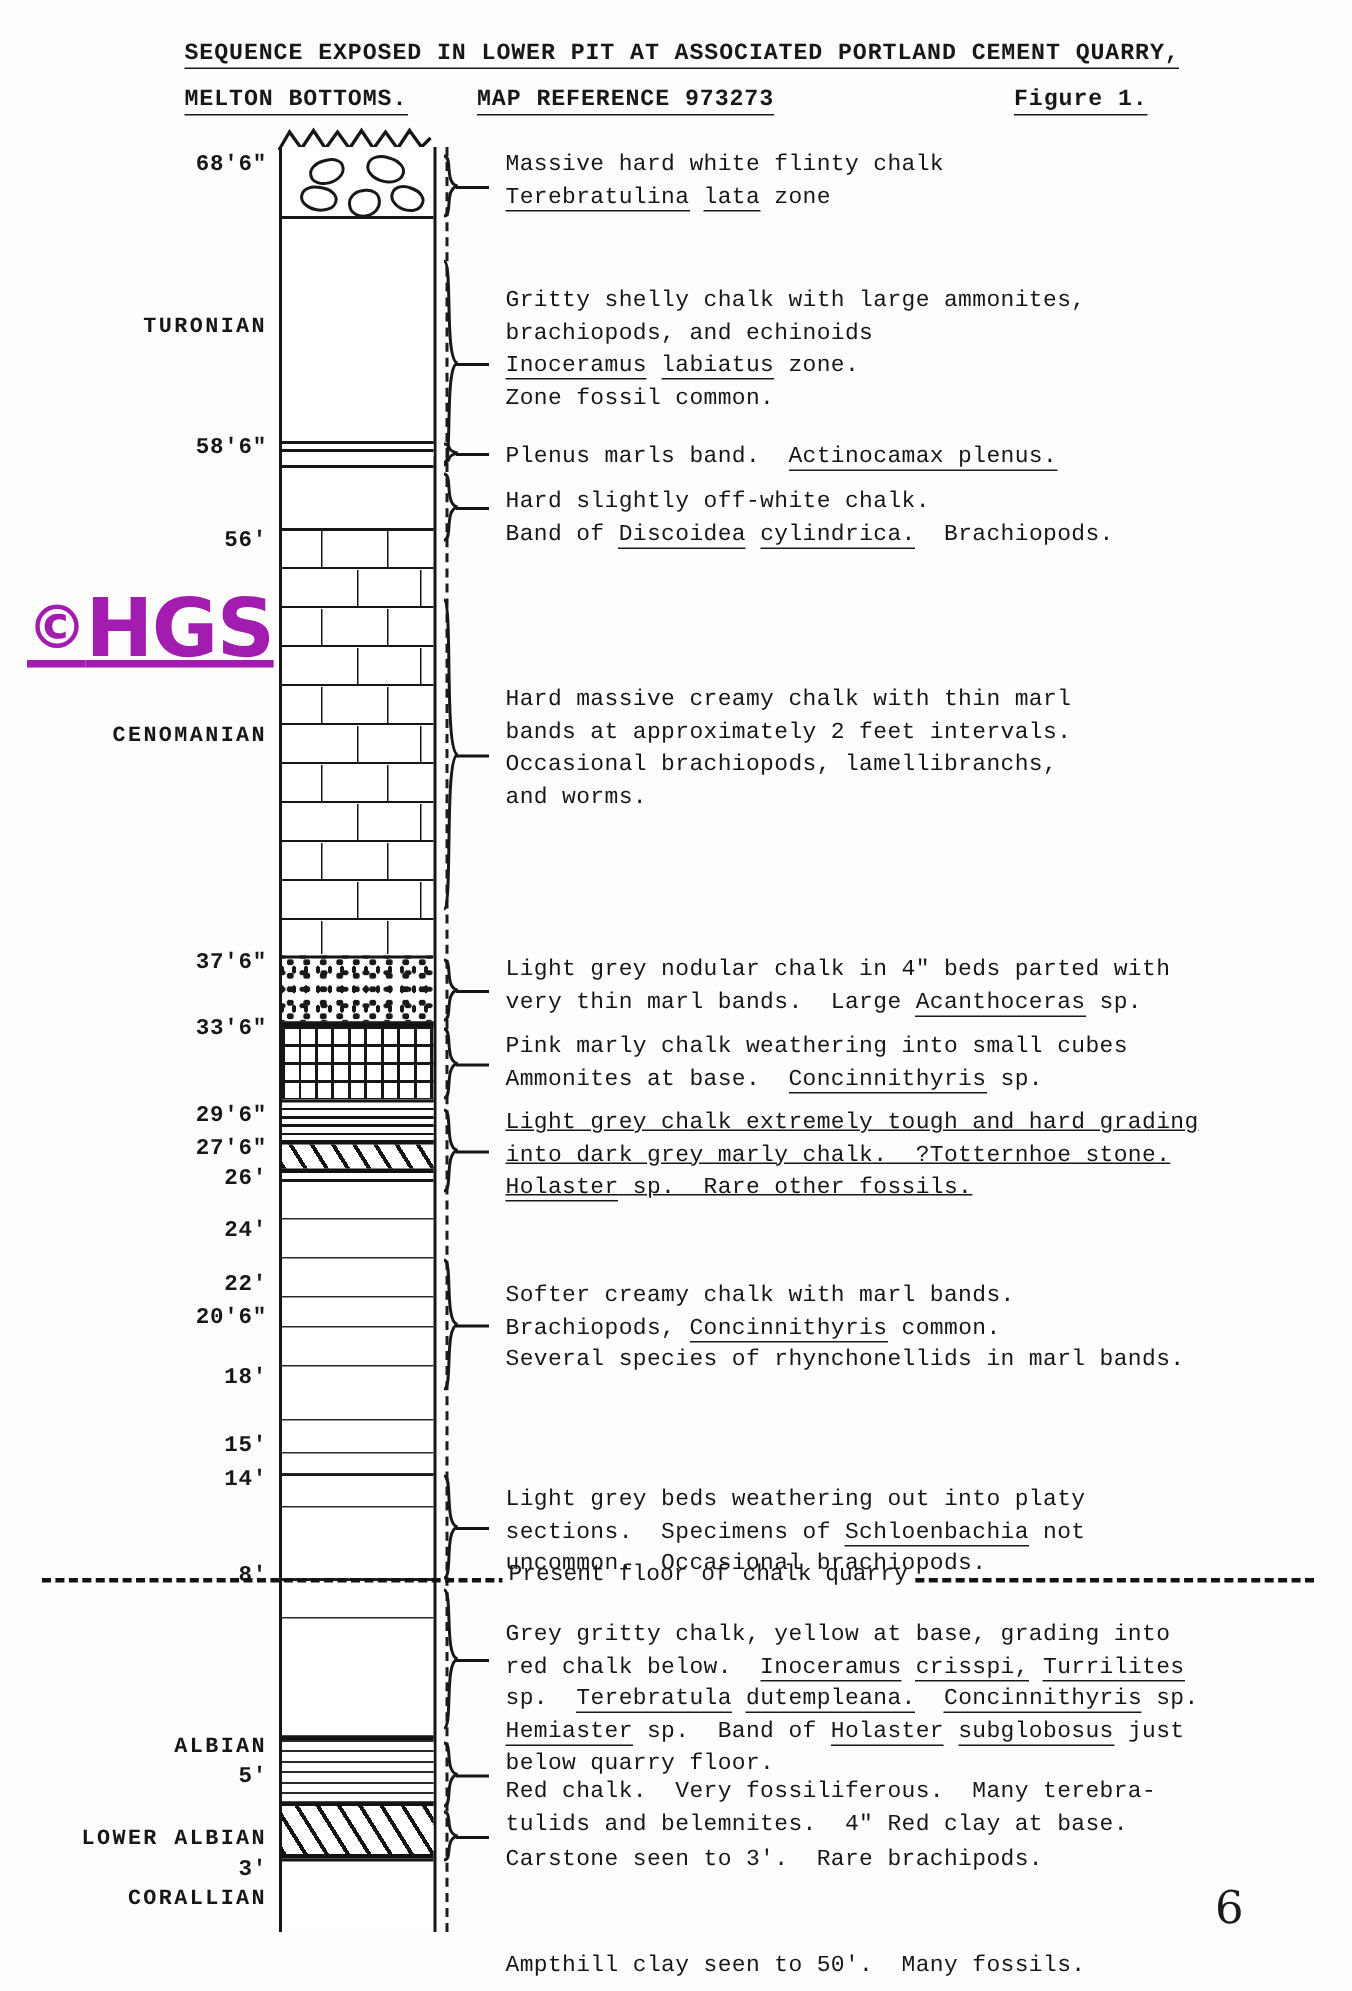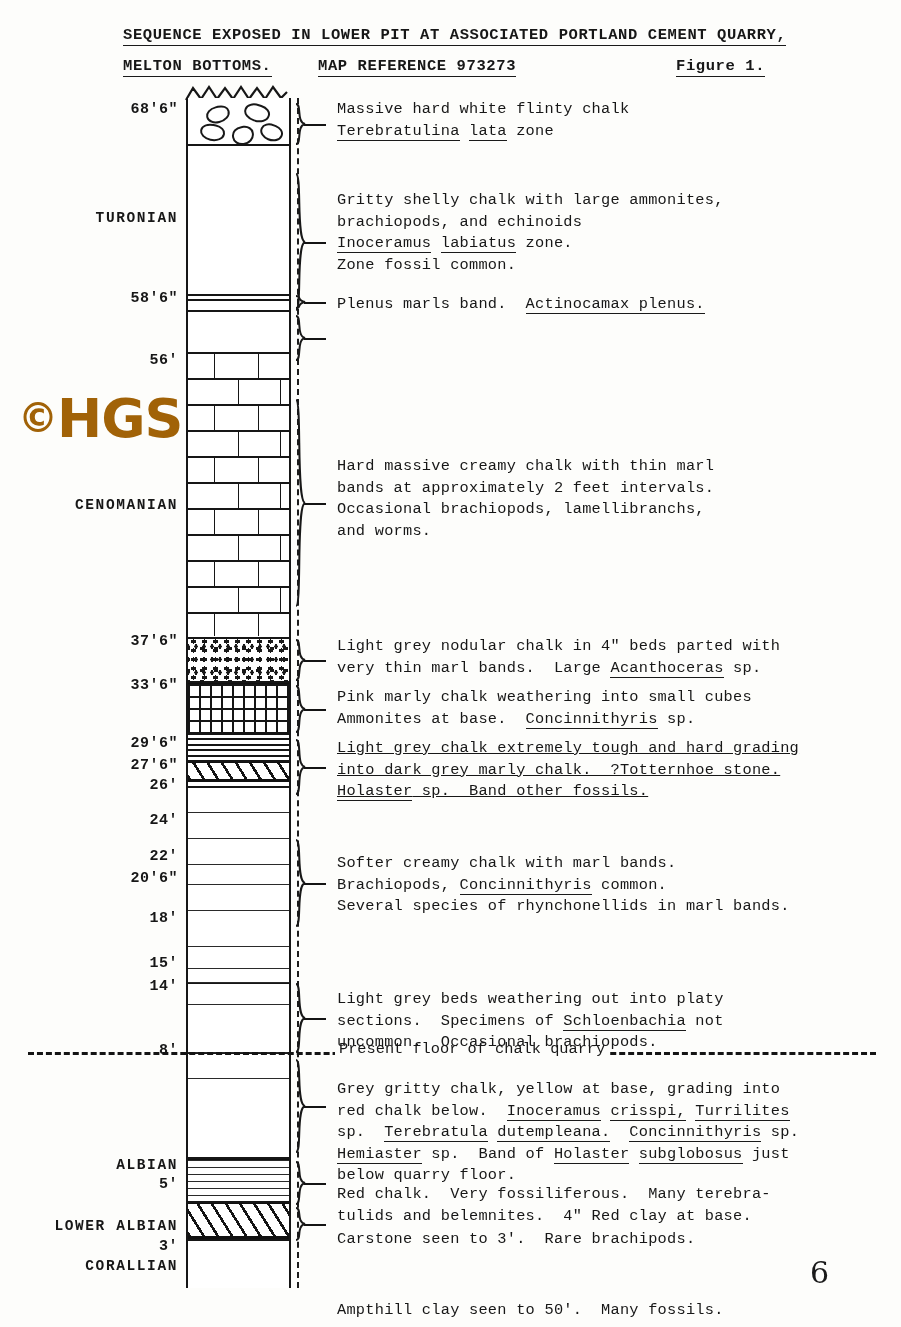--- a/index.html
+++ b/index.html
@@ -17,22 +17,23 @@
   .ul{border-bottom:1.6px solid #1a1a1a;padding-bottom:1px;}
   #hdr-title{left:123px;top:26px;}
   #hdr-sub1{left:123px;top:57px;}
   #hdr-sub2{left:318px;top:57px;}
   #hdr-fig{left:676px;top:57px;}
 
   
   #watermark{
     position:absolute;left:18px;top:392px;
     font-family:"DejaVu Sans","Liberation Sans",sans-serif;
-    font-size:54px;font-weight:700;color:#a16207;letter-spacing:-1px;
+    font-size:54px;font-weight:700;color:#a21caf;letter-spacing:-1px;
     line-height:1;
+    text-decoration:underline;
   }
   #watermark .c{font-size:40px;vertical-align:5px;}
 
   
   .scale-lab{position:absolute;right:0;font-size:15px;font-weight:700;letter-spacing:.5px;white-space:nowrap;text-align:right;}
   #scale-col{position:absolute;left:0px;top:0;width:178px;height:1327px;}
   .era-lab{position:absolute;right:0;font-size:14.5px;letter-spacing:1.6px;white-space:nowrap;font-weight:700;text-align:right;}
 
   
   #lith{
@@ -140,21 +141,21 @@
       <div class="scale-lab" style="top: 812px;">24'</div>
       <div class="scale-lab" style="top: 848px;">22'</div>
       <div class="scale-lab" style="top: 870px;">20'6"</div>
       <div class="scale-lab" style="top: 910px;">18'</div>
       <div class="scale-lab" style="top: 955px;">15'</div>
       <div class="scale-lab" style="top: 978px;">14'</div>
       <div class="scale-lab" style="top: 1042px;">8'</div>
       <div class="scale-lab" style="top: 1176px;">5'</div>
       <div class="scale-lab" style="top: 1238px;">3'</div>
       <div class="era-lab" style="top: 210px;">TURONIAN</div>
-      <div class="era-lab" style="top: 497px;">CENOMANIAN</div>
+      <div class="era-lab" style="top: 483px;">CENOMANIAN</div>
       <div class="era-lab" style="top: 1157px;">ALBIAN</div>
       <div class="era-lab" style="top: 1218px;">LOWER ALBIAN</div>
       <div class="era-lab" style="top: 1258px;">CORALLIAN</div>
     </div>
 
   <div id="lith-top-zigzag">
     <svg width="105" height="18" viewBox="0 0 105 18">
       <polyline points="2,16 9,4 17,15 25,3 33,15 41,4 49,15 57,3 65,15 73,4 81,15 89,3 97,14 103,8" fill="none" stroke="#161616" stroke-width="2.2"></polyline>
     </svg>
   </div>
@@ -314,23 +315,24 @@
     </div>
 
   <div id="quarry-floor"></div>
   <div id="quarry-floor-label">Present floor of chalk quarry</div>
 
   <div id="page-number">6</div>
 
 <div class="desc" style="left: 337px; top: 99px;"><div><span>Massive hard white flinty chalk</span></div><div><u>Terebratulina</u><span> </span><u>lata</u><span> zone</span></div></div>
     <div class="desc" style="left: 337px; top: 190px;"><div><span>Gritty shelly chalk with large ammonites,</span></div><div><span>brachiopods, and echinoids</span></div><div><u>Inoceramus</u><span> </span><u>labiatus</u><span> zone.</span></div><div><span>Zone fossil common.</span></div></div>
     <div class="desc" style="left: 337px; top: 294px;"><div><span>Plenus marls band.  </span><u>Actinocamax plenus.</u></div></div>
+    <div class="desc" style="left: 337px; top: 324px;"><div><span>Hard slightly off-white chalk.</span></div><div><span>Band of </span><u>Discoidea</u><span> </span><u>cylindrica.</u><span>  Brachiopods.</span></div></div>
     <div class="desc" style="left: 337px; top: 456px;"><div><span>Hard massive creamy chalk with thin marl</span></div><div><span>bands at approximately 2 feet intervals.</span></div><div><span>Occasional brachiopods, lamellibranchs,</span></div><div><span>and worms.</span></div></div>
     <div class="desc" style="left: 337px; top: 636px;"><div><span>Light grey nodular chalk in 4" beds parted with</span></div><div><span>very thin marl bands.  Large </span><u>Acanthoceras</u><span> sp.</span></div></div>
     <div class="desc" style="left: 337px; top: 687px;"><div><span>Pink marly chalk weathering into small cubes</span></div><div><span>Ammonites at base.  </span><u>Concinnithyris</u><span> sp.</span></div></div>
-    <div class="desc" style="left: 337px; top: 738px; text-decoration: underline;"><div><span>Light grey chalk extremely tough and hard grading</span></div><div><span>into dark grey marly chalk.  ?Totternhoe stone.</span></div><div><u>Holaster</u><span> sp.  Band other fossils.</span></div></div>
+    <div class="desc" style="left: 337px; top: 738px; text-decoration: underline;"><div><span>Light grey chalk extremely tough and hard grading</span></div><div><span>into dark grey marly chalk.  ?Totternhoe stone.</span></div><div><u>Holaster</u><span> sp.  Rare other fossils.</span></div></div>
     <div class="desc" style="left: 337px; top: 853px;"><div><span>Softer creamy chalk with marl bands.</span></div><div><span>Brachiopods, </span><u>Concinnithyris</u><span> common.</span></div><div><span>Several species of rhynchonellids in marl bands.</span></div></div>
     <div class="desc" style="left: 337px; top: 989px;"><div><span>Light grey beds weathering out into platy</span></div><div><span>sections.  Specimens of </span><u>Schloenbachia</u><span> not</span></div><div><span>uncommon.  Occasional brachiopods.</span></div></div>
     <div class="desc" style="left: 337px; top: 1079px;"><div><span>Grey gritty chalk, yellow at base, grading into</span></div><div><span>red chalk below.  </span><u>Inoceramus</u><span> </span><u>crisspi,</u><span> </span><u>Turrilites</u></div><div><span>sp.  </span><u>Terebratula</u><span> </span><u>dutempleana.</u><span>  </span><u>Concinnithyris</u><span> sp.</span></div><div><u>Hemiaster</u><span> sp.  Band of </span><u>Holaster</u><span> </span><u>subglobosus</u><span> just</span></div><div><span>below quarry floor.</span></div></div>
     <div class="desc" style="left: 337px; top: 1184px;"><div><span>Red chalk.  Very fossiliferous.  Many terebra-</span></div><div><span>tulids and belemnites.  4" Red clay at base.</span></div></div>
     <div class="desc" style="left: 337px; top: 1229px;"><div><span>Carstone seen to 3'.  Rare brachipods.</span></div></div>
     <div class="desc" style="left: 337px; top: 1300px;"><div><span>Ampthill clay seen to 50'.  Many fossils.</span></div></div>
   </div>
 
 </body></html>

